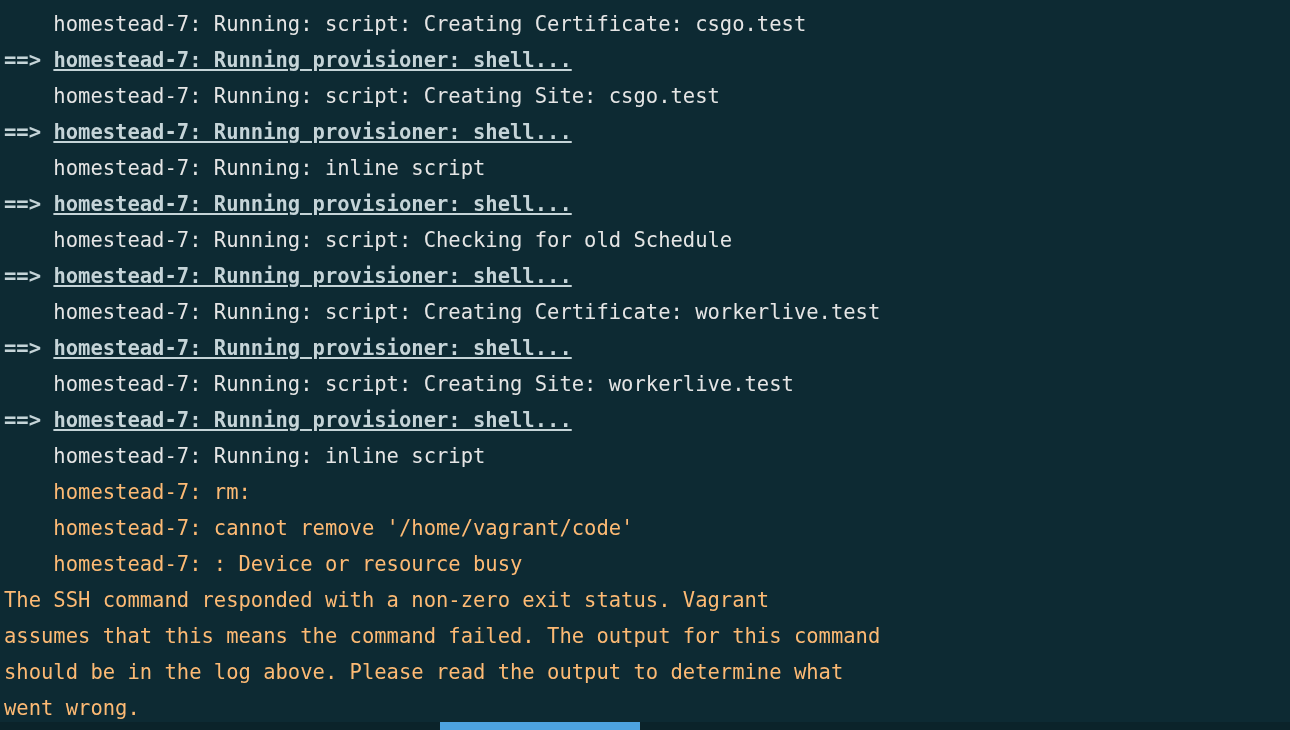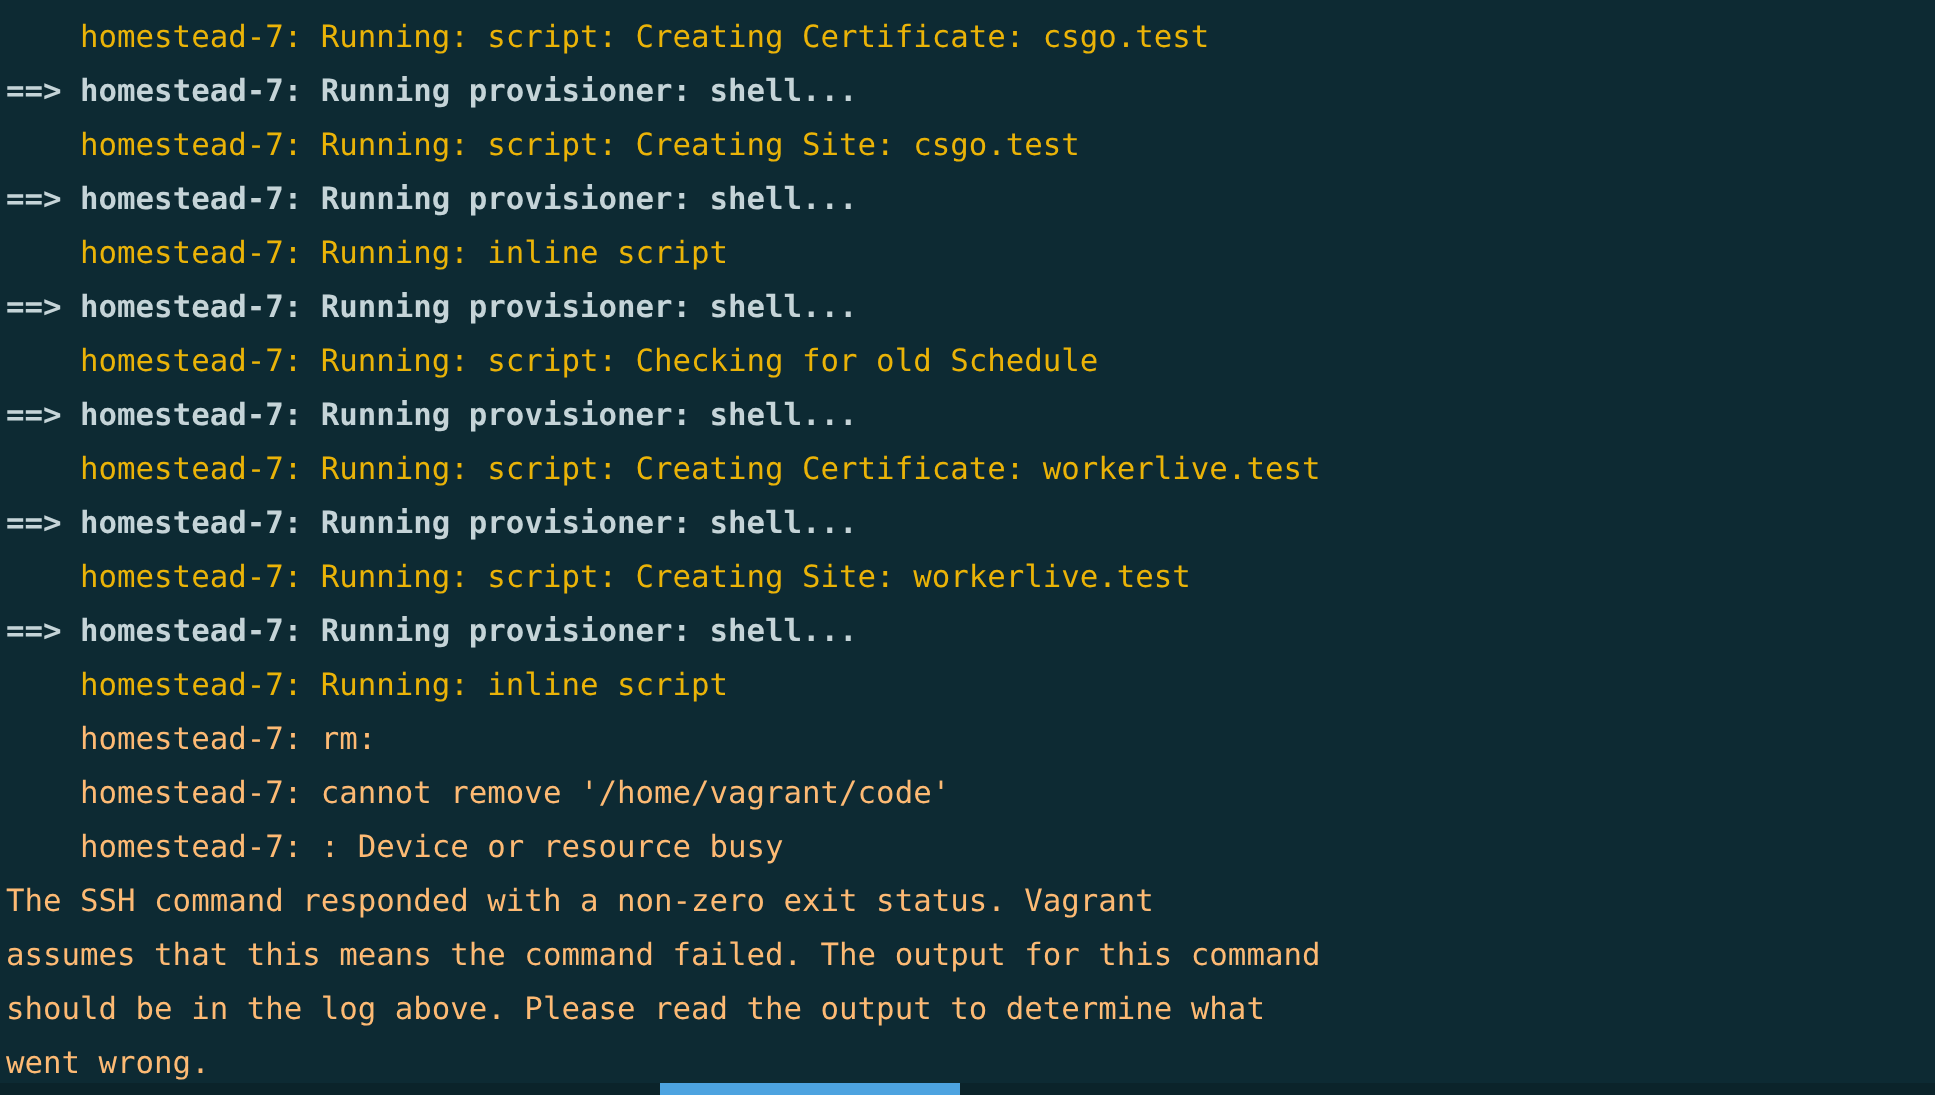--- a/index.html
+++ b/index.html
@@ -12,22 +12,22 @@
     font-size: 20.5px;
     line-height: 36px;
     overflow: hidden;
   }
   .terminal {
     padding: 6px 4px 0 4px;
     white-space: pre;
     color: #6a8c94;
   }
   .line { white-space: pre; }
-  .bold-header { color: #c5d4d8; font-weight: bold; }
-  .dim { color: #eab308; }
+  .bold-header { color: #c5d4d8; font-weight: bold; text-decoration: underline; }
+  .dim { color: #e5e5e5; }
   .err { color: #fdba74; }
   .arrow { color: #c5d4d8; font-weight: bold; }
   .taskbar {
     position: absolute;
     left: 0; right: 0; bottom: 0;
     height: 8px;
     background: #0b232a;
   }
   .taskbar .active {
     position: absolute;

